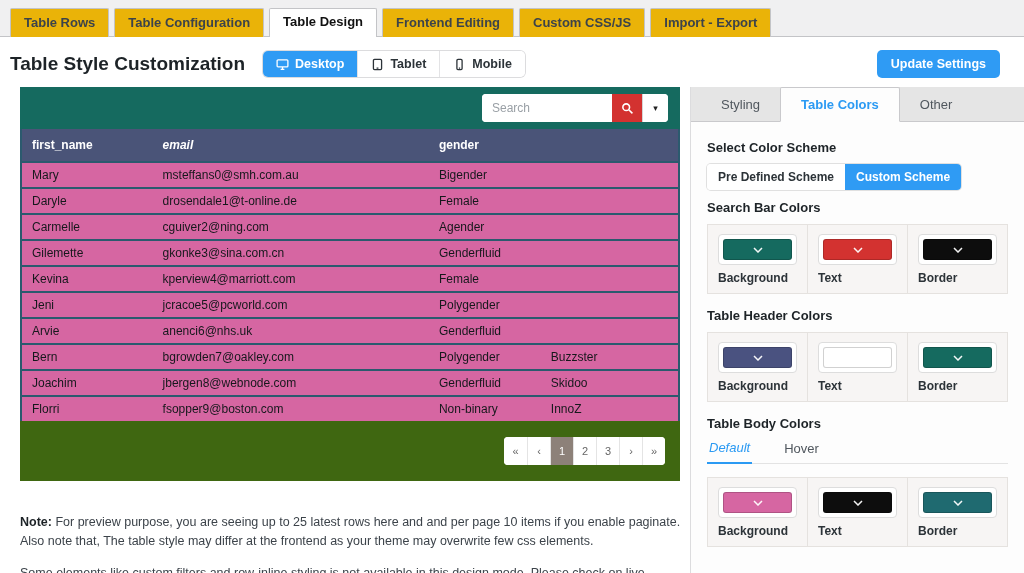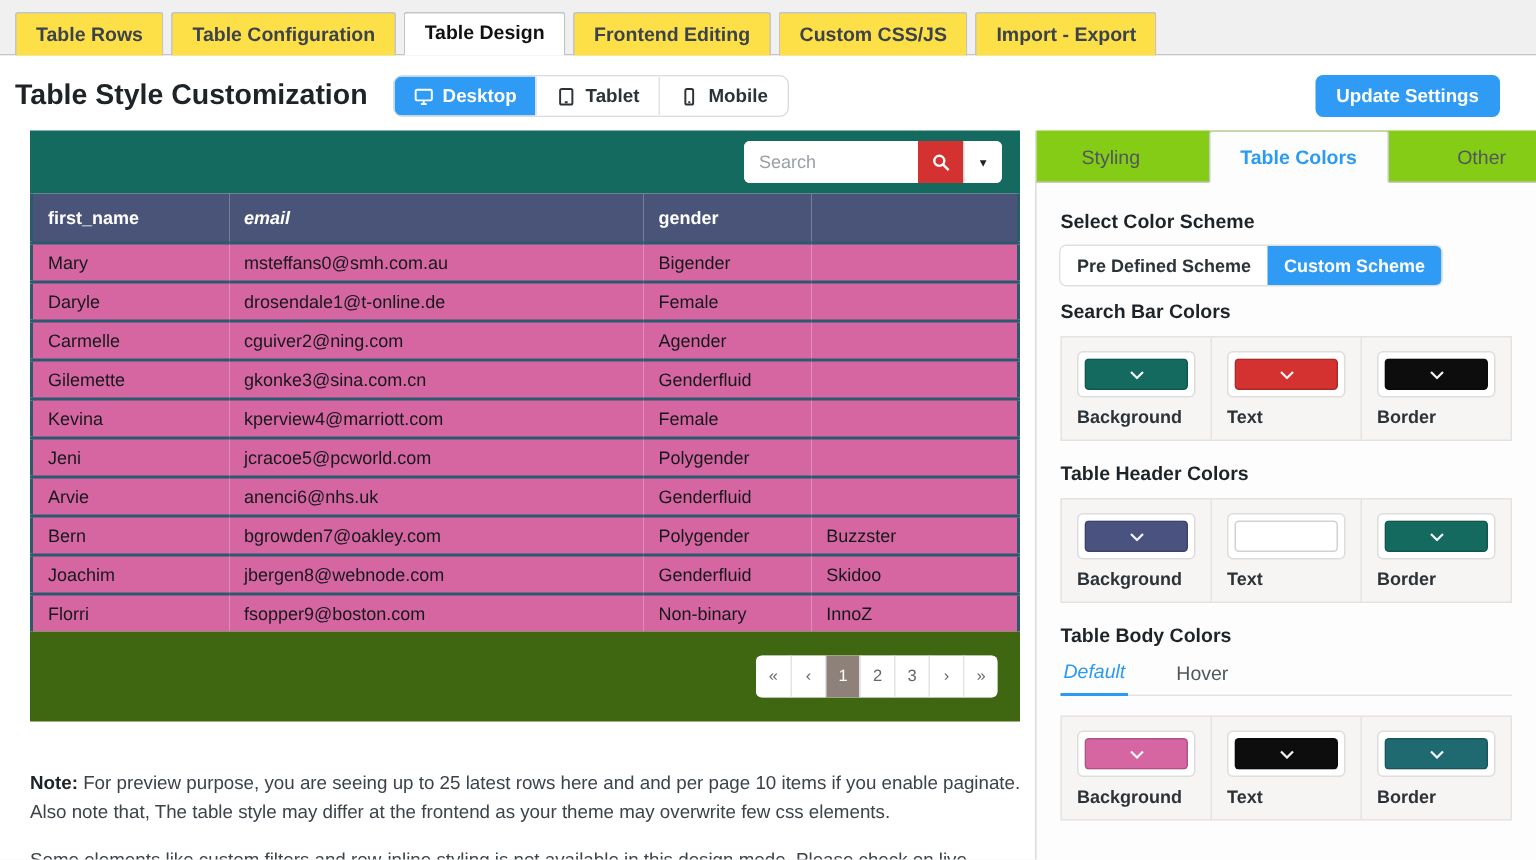--- a/index.html
+++ b/index.html
@@ -12,21 +12,21 @@
   }
 
   
   .topbar {
     display: flex; gap: 5px;
     padding: 8px 0 0 10px;
     border-bottom: 1px solid #c3c4c7;
   }
   .nav-tab {
     padding: 5px 13px 6px;
-    background: #fde047;
+    background: #eab308;
     border: 1px solid #c3c4c7;
     border-bottom: none;
     margin-bottom: -1px;
     font-size: 13px; font-weight: bold; color: #3c434a;
     border-radius: 2px 2px 0 0;
     cursor: pointer; white-space: nowrap;
   }
   .nav-tab.active { background: #fff; color: #111; position: relative; z-index: 2; padding-bottom: 8px; }
 
   
@@ -52,21 +52,21 @@
   .left-col { width: 690px; padding-left: 20px; }
   .preview { width: 660px; }
 
   
   .search-strip {
     background: var(--search-area-bg);
     padding: 7px 12px; display: flex; justify-content: flex-end;
   }
   .search-group { display: flex; background: #fff; border-radius: 4px; overflow: hidden; height: 28px; }
   .search-input {
-    border: none; outline: none; width: 116px; padding: 0 10px;
+    border: none; outline: none; width: 130px; padding: 0 10px;
     font-size: 12px; font-family: "Liberation Sans", sans-serif; color: #333;
   }
   .search-input::placeholder { color: #9aa0a6; }
   .search-btn {
     width: 30px; background: var(--search-button-bg); border: none;
     display: flex; align-items: center; justify-content: center; cursor: pointer; color: #fff;
   }
   .search-caret {
     width: 26px; background: #fff; border: none; border-left: 1px solid #d5d5d5;
     display: flex; align-items: center; justify-content: center;
@@ -99,21 +99,21 @@
   .page-btn:first-child { border-left: none; }
   .page-btn.active { background: var(--pager-active-bg); color: #fff; }
 
   
   .notes { width: 662px; margin-top: 32px; font-size: 12.5px; line-height: 1.55; color: #3c434a; }
   .notes p + p { margin-top: 12px; }
   .note-label { font-weight: bold; color: #1d2327; }
 
   
   .right-panel { flex: 1; border-left: 1px solid #dcdcde; background: #fdfdfd; display: flex; flex-direction: column; }
-  .panel-tabs { display: flex; background: #84cc16; border-bottom: 1px solid #c9c9cc; padding-left: 10px; justify-content: space-between; }
+  .panel-tabs { display: flex; background: #e5e5e5; border-bottom: 1px solid #c9c9cc; padding-left: 10px; }
   .panel-tab {
     padding: 9px 20px; font-size: 13px; color: #50575e; background: transparent;
     border: none; cursor: pointer;
   }
   .panel-tab.active {
     background: #fdfdfd; color: #2b9af3; font-weight: bold;
     border: 1px solid #c9c9cc; border-bottom: 1px solid #fdfdfd; margin-bottom: -1px; border-radius: 2px 2px 0 0;
   }
   .panel-body { padding: 12px 16px 0 16px; overflow: hidden; flex: 1; }
   .section-title { font-size: 13px; font-weight: bold; color: #1d2327; margin: 6px 0 9px; }

